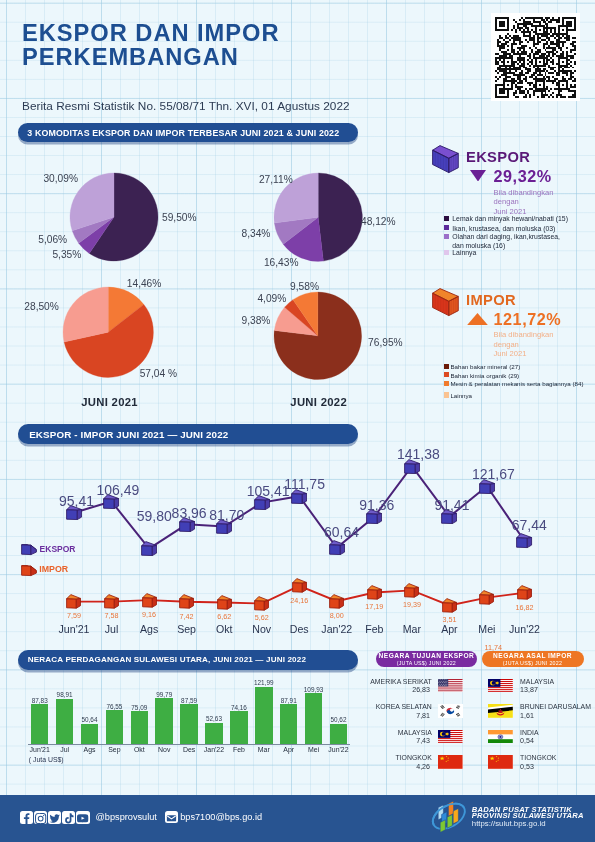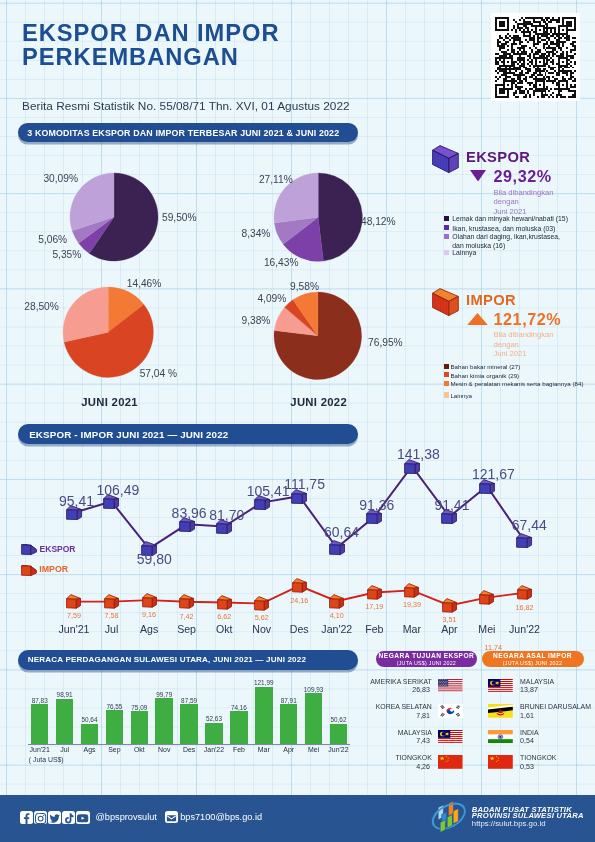--- a/index.html
+++ b/index.html
@@ -741,39 +741,39 @@
     <path d="M0.60 4.80 L10.30 5.20 L10.30 14.20 L0.60 13.80 Z" fill="#DF4418" stroke="#9B1E0C" stroke-width="0.85" stroke-linejoin="round"></path>
     <path d="M10.30 5.20 L14.50 4.40 L14.50 11.70 L10.30 14.20 Z" fill="#C82F17" stroke="#9B1E0C" stroke-width="0.85" stroke-linejoin="round"></path>
   </svg>
 <svg class="abs" style="left:516.93px;top:585.41px" width="15.10" height="14.80" viewBox="0 0 15.10 14.80">
     <path d="M0.60 4.80 L4.80 0.60 L14.50 4.40 L10.30 5.20 Z" fill="#F0842A" stroke="#9B1E0C" stroke-width="0.85" stroke-linejoin="round"></path>
     <path d="M0.60 4.80 L10.30 5.20 L10.30 14.20 L0.60 13.80 Z" fill="#DF4418" stroke="#9B1E0C" stroke-width="0.85" stroke-linejoin="round"></path>
     <path d="M10.30 5.20 L14.50 4.40 L14.50 11.70 L10.30 14.20 Z" fill="#C82F17" stroke="#9B1E0C" stroke-width="0.85" stroke-linejoin="round"></path>
   </svg>
 <div class="vlbl" style="left:59.0px;top:492.9px;width:30px;text-align:center">95,41</div>
 <div class="vlbl" style="left:96.5px;top:481.7px;width:30px;text-align:right">106,49</div>
-<div class="vlbl" style="left:136.7px;top:551px;width:30px;text-align:right">59,80</div>
+<div class="vlbl" style="left:136.7px;top:508px;width:30px;text-align:right">59,80</div>
 <div class="vlbl" style="left:171.6px;top:504.5px;width:30px;text-align:center">83,96</div>
 <div class="vlbl" style="left:209.2px;top:506.8px;width:30px;text-align:center">81,70</div>
 <div class="vlbl" style="left:246.7px;top:482.8px;width:30px;text-align:left">105,41</div>
 <div class="vlbl" style="left:284.2px;top:476.4px;width:30px;text-align:center">111,75</div>
 <div class="vlbl" style="left:324.0px;top:524.3px;width:30px;text-align:center">60,64</div>
 <div class="vlbl" style="left:359.3px;top:497.0px;width:30px;text-align:center">91,36</div>
 <div class="vlbl" style="left:396.9px;top:446.4px;width:30px;text-align:center">141,38</div>
 <div class="vlbl" style="left:434.4px;top:496.9px;width:30px;text-align:center">91,41</div>
 <div class="vlbl" style="left:471.9px;top:466.4px;width:30px;text-align:center">121,67</div>
 <div class="vlbl" style="left:511.7px;top:516.6px;width:30px;text-align:center">67,44</div>
 <div class="vlblo" style="left:59.0px;top:611.4px;width:30px;text-align:center">7,59</div>
 <div class="vlblo" style="left:96.5px;top:611.4px;width:30px;text-align:center">7,58</div>
 <div class="vlblo" style="left:134.1px;top:609.9px;width:30px;text-align:center">9,16</div>
 <div class="vlblo" style="left:171.6px;top:611.6px;width:30px;text-align:center">7,42</div>
 <div class="vlblo" style="left:209.2px;top:612.3px;width:30px;text-align:center">6,62</div>
 <div class="vlblo" style="left:246.7px;top:613.3px;width:30px;text-align:center">5,62</div>
 <div class="vlblo" style="left:284.2px;top:595.6px;width:30px;text-align:center">24,16</div>
-<div class="vlblo" style="left:321.8px;top:611.0px;width:30px;text-align:center">4,10</div>
+<div class="vlblo" style="left:321.8px;top:611.0px;width:30px;text-align:center">8,00</div>
 <div class="vlblo" style="left:359.3px;top:602.3px;width:30px;text-align:center">17,19</div>
 <div class="vlblo" style="left:396.9px;top:600.2px;width:30px;text-align:center">19,39</div>
 <div class="vlblo" style="left:434.4px;top:615.3px;width:30px;text-align:center">3,51</div>
 <div class="vlblo" style="left:471.9px;top:643px;width:30px;text-align:right">11,74</div>
 <div class="vlblo" style="left:509.5px;top:602.6px;width:30px;text-align:center">16,82</div>
 <div class="xlbl" style="left:52.0px;top:623.4px;width:44px">Jun'21</div>
 <div class="xlbl" style="left:89.5px;top:623.4px;width:44px">Jul</div>
 <div class="xlbl" style="left:127.1px;top:623.4px;width:44px">Ags</div>
 <div class="xlbl" style="left:164.6px;top:623.4px;width:44px">Sep</div>
 <div class="xlbl" style="left:202.2px;top:623.4px;width:44px">Okt</div>

